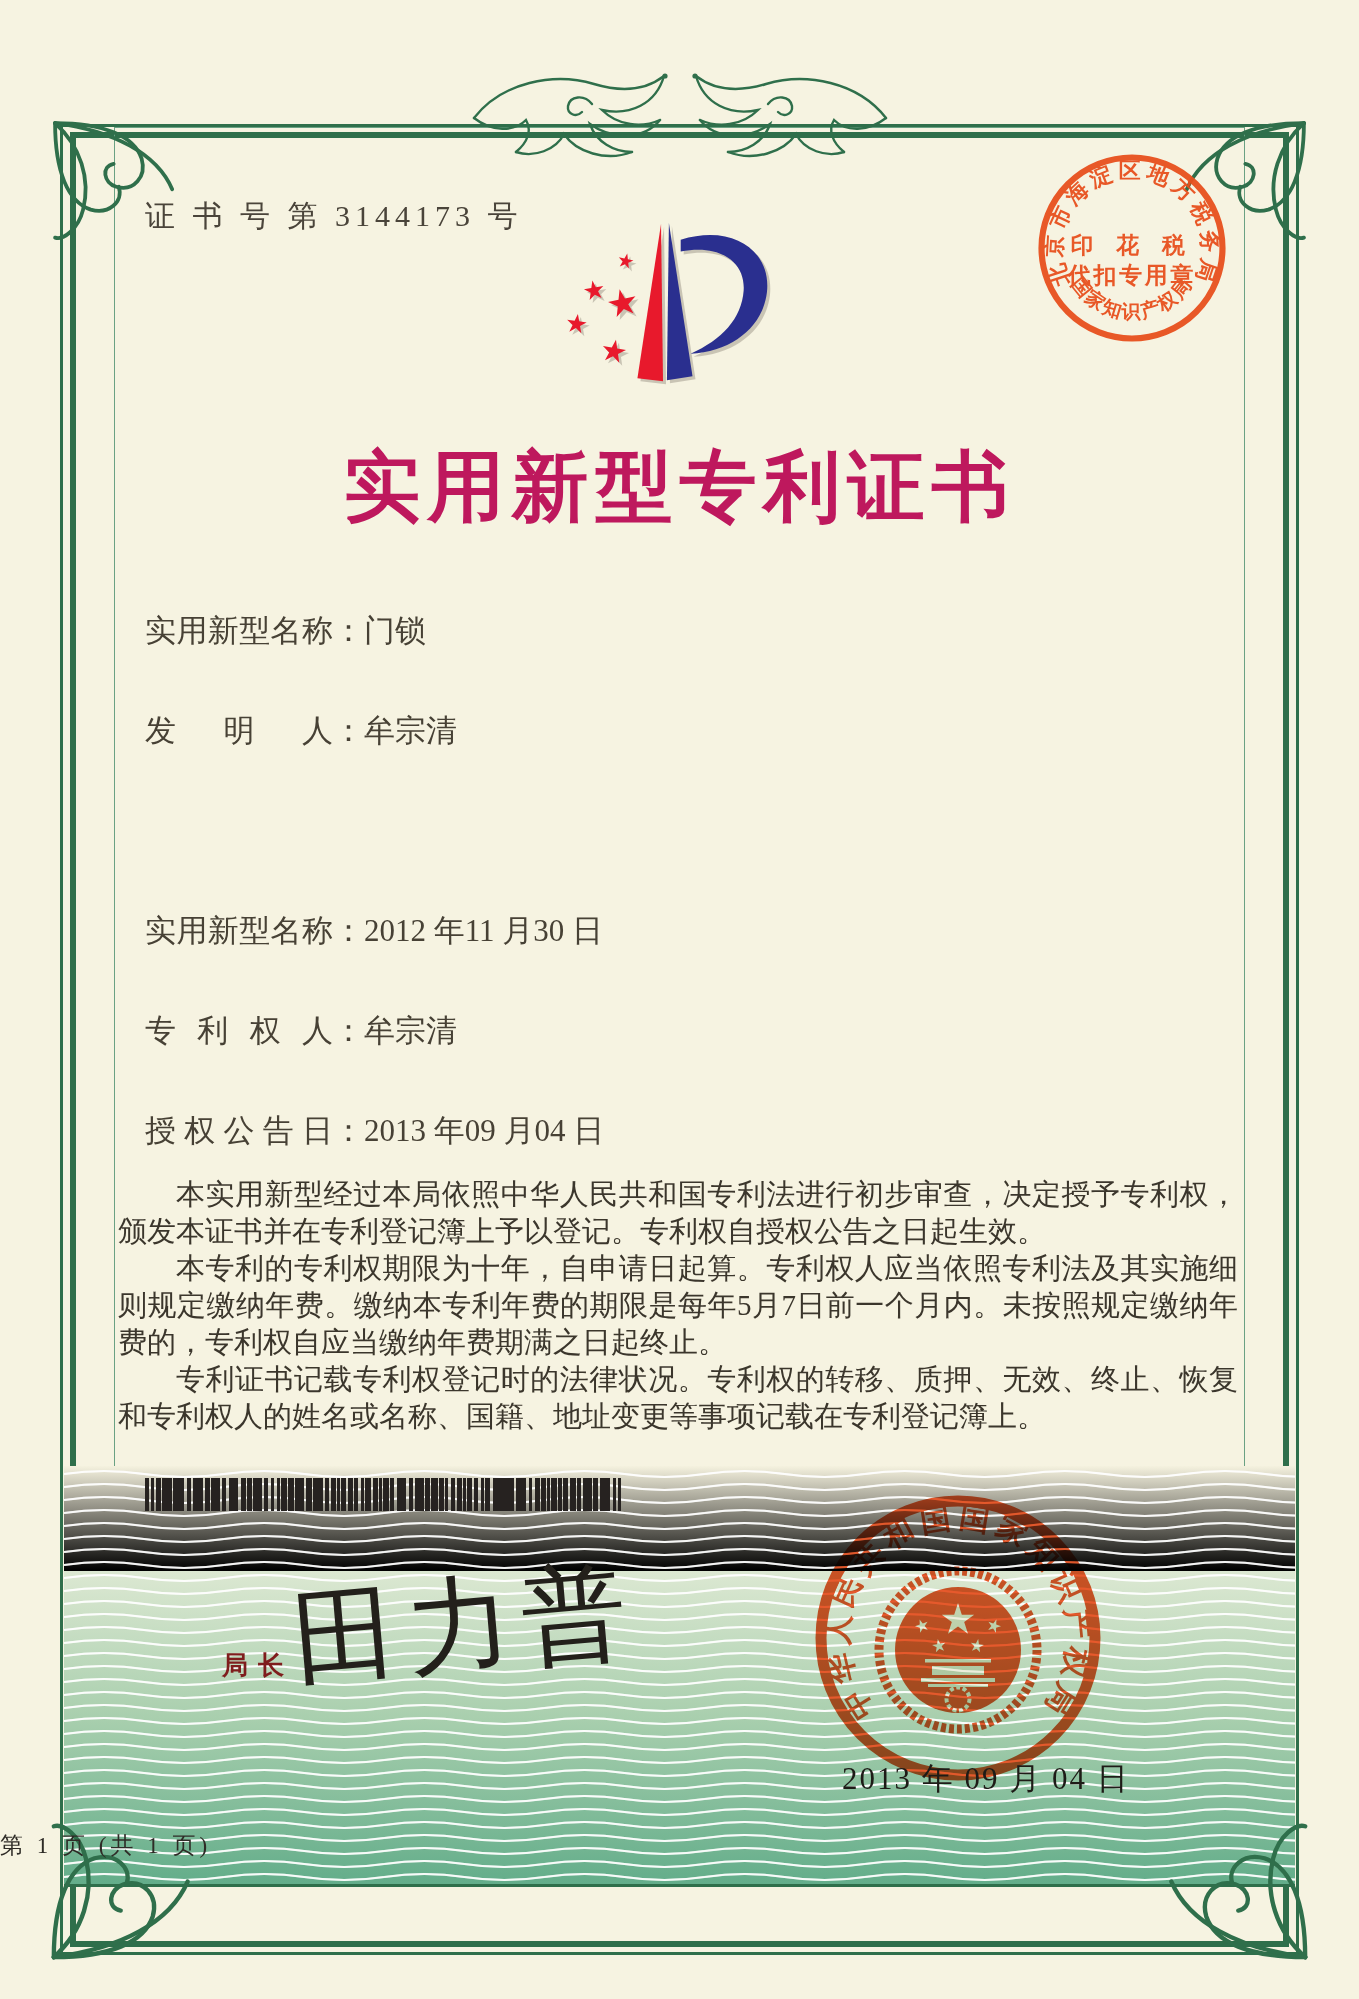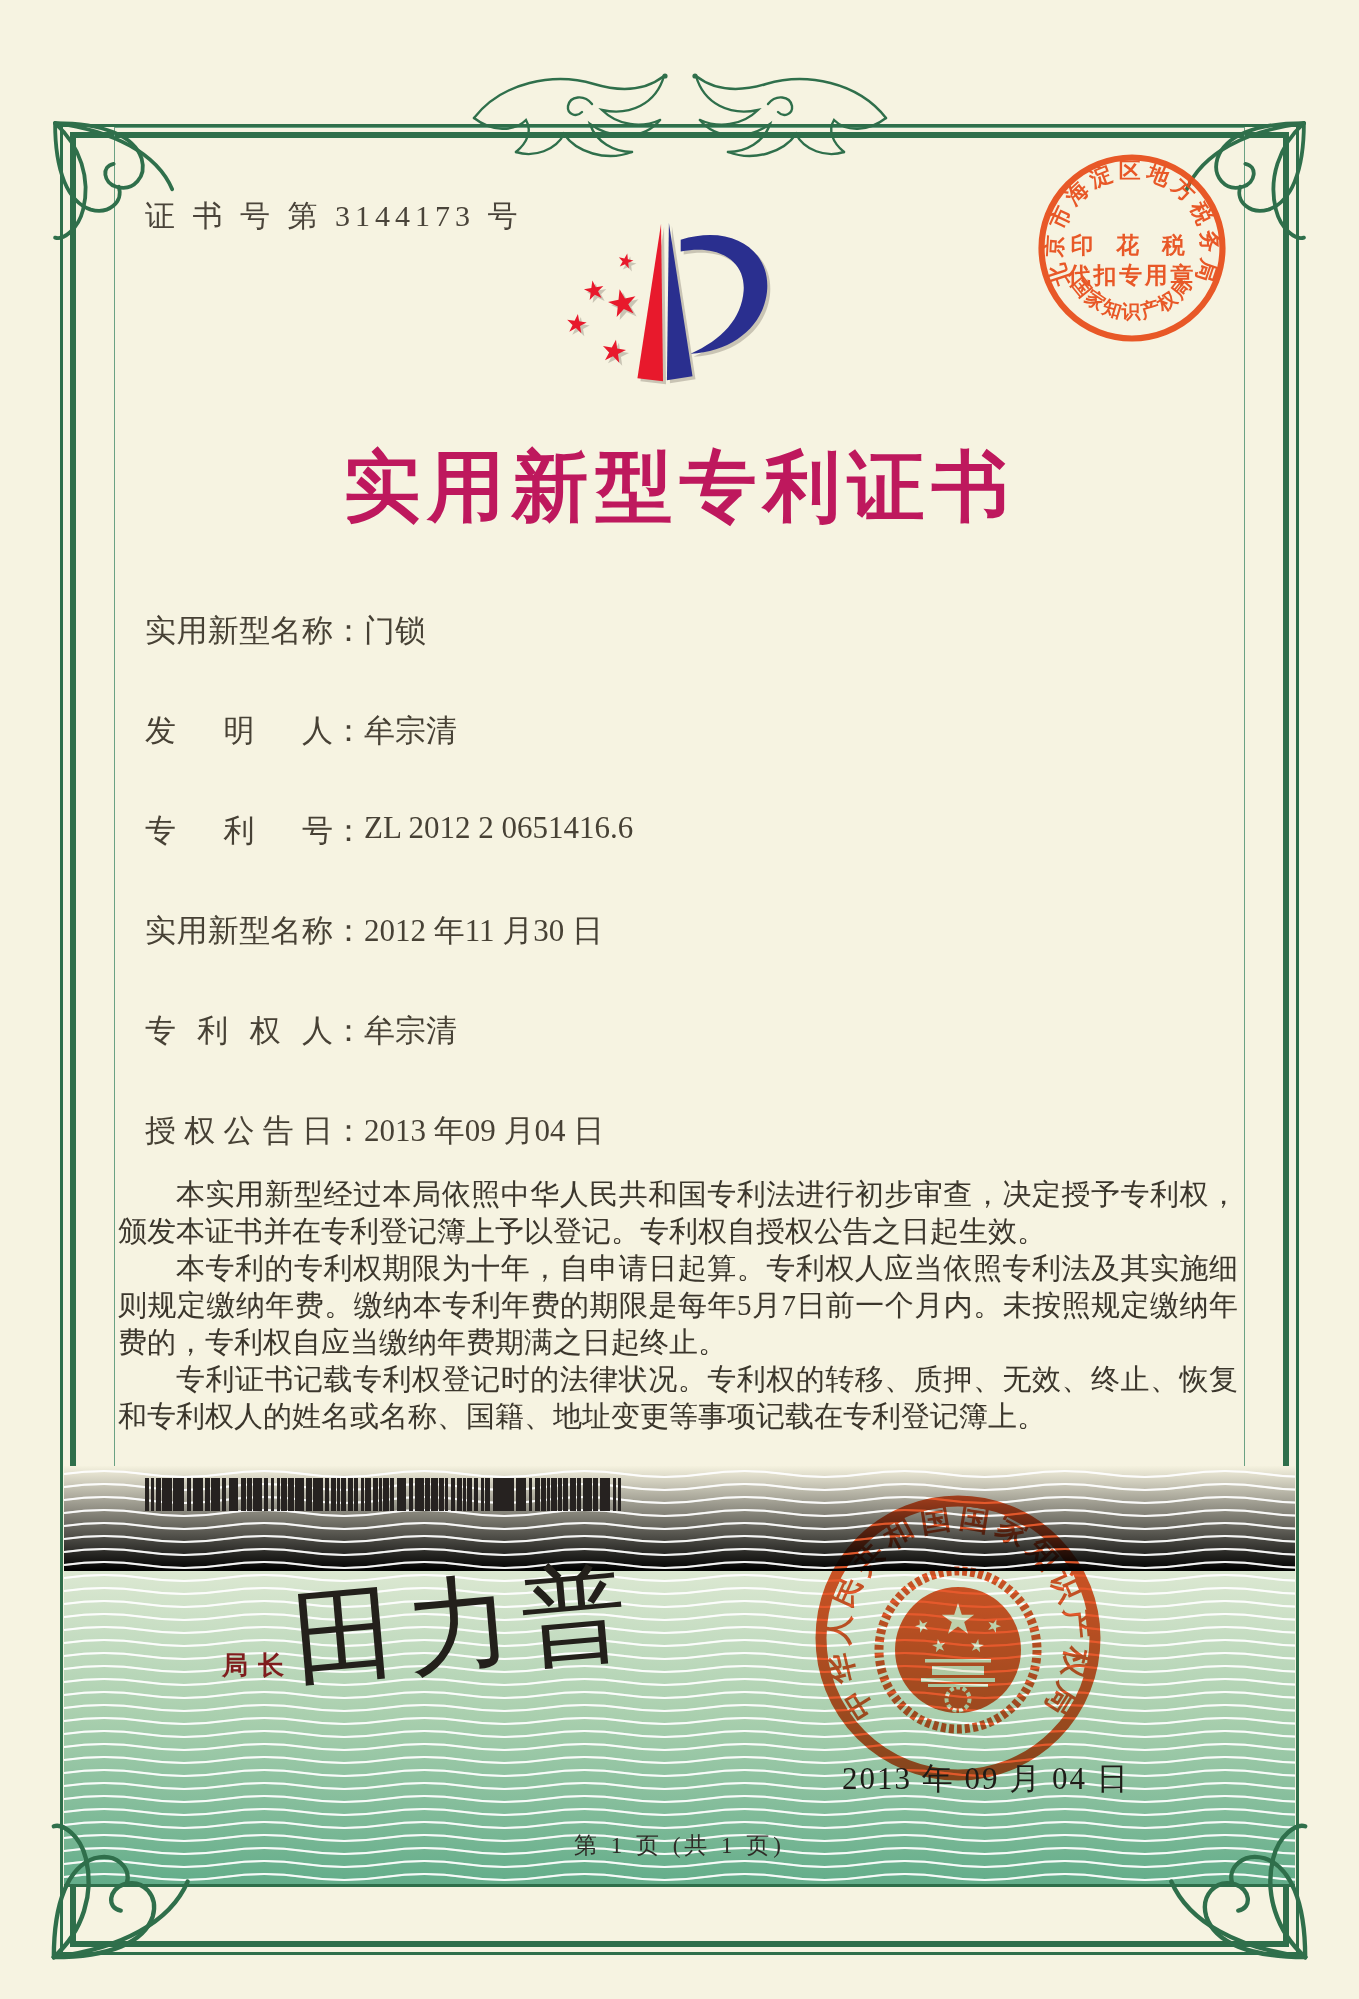--- a/index.html
+++ b/index.html
@@ -40,21 +40,21 @@
   
   .waves{position:absolute;left:64px;right:64px;top:1466px;height:418px;z-index:2;
          border-bottom:3px solid #2f6f4b;}
   .waves svg{display:block;width:100%;height:100%;}
   
   .sig-title{position:absolute;left:222px;top:1648px;font-size:26px;letter-spacing:10px;color:#7f1d1d;z-index:5;font-weight:bold;}
   .sig-name{position:absolute;left:292px;top:1556px;font-size:105px;letter-spacing:10px;color:#23201b;
             transform:rotate(-5deg);z-index:5;white-space:nowrap;}
   .seal{position:absolute;left:808px;top:1488px;z-index:6;mix-blend-mode:multiply;opacity:.94;}
   .issue-date{position:absolute;left:842px;top:1758px;font-size:31px;letter-spacing:2px;color:#1e1b17;z-index:7;white-space:nowrap;}
-  .page-footer{position:absolute;left:0;right:0;top:1830px;text-align:center;font-size:23px;
+  .page-footer{position:absolute;left:0;right:0;top:1830px;text-align:left;font-size:23px;
                letter-spacing:4px;color:#2e2b26;z-index:5;}
 </style>
 </head>
 <body>
 
 <div class="page">
 
   <div class="b-thin"></div>
   <div class="b-thick"></div>
   <div class="b-inner"></div>
@@ -134,23 +134,20 @@
   </svg>
 
   <div class="title">实用新型专利证书</div>
 
   <div class="field-row" style="top:710px">
     <span class="flabel">发明人</span><span class="fcolon">：</span><span class="fvalue">牟宗清</span>
   </div>
   <div class="field-row" style="top:610px">
     <span class="flabel">实用新型名称</span><span class="fcolon">：</span><span class="fvalue">门锁</span>
   </div>
-  <div class="field-row" style="top:810px">
-    <span class="flabel">专利号</span><span class="fcolon">：</span><span class="fvalue">ZL 2012 2 0651416.6</span>
-  </div>
   <div class="field-row" style="top:910px">
     <span class="flabel">实用新型名称</span><span class="fcolon">：</span><span class="fvalue">2012 年11 月30 日</span>
   </div>
   <div class="field-row" style="top:1010px">
     <span class="flabel">专利权人</span><span class="fcolon">：</span><span class="fvalue">牟宗清</span>
   </div>
   <div class="field-row" style="top:1110px">
     <span class="flabel">授权公告日</span><span class="fcolon">：</span><span class="fvalue">2013 年09 月04 日</span>
   </div>
 

